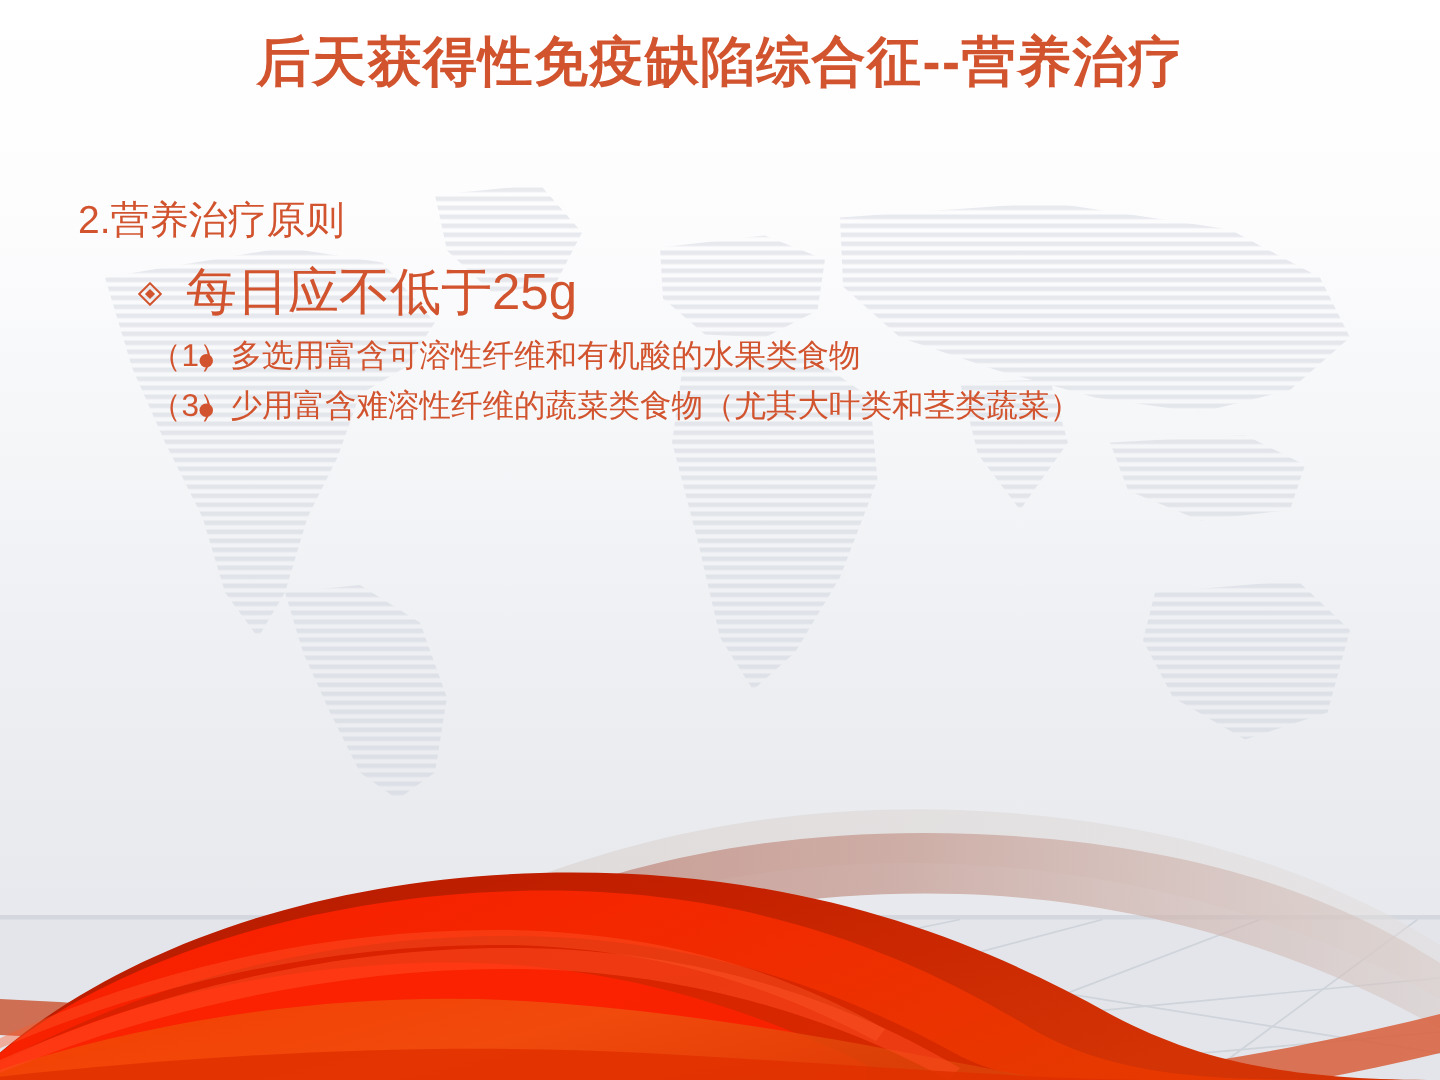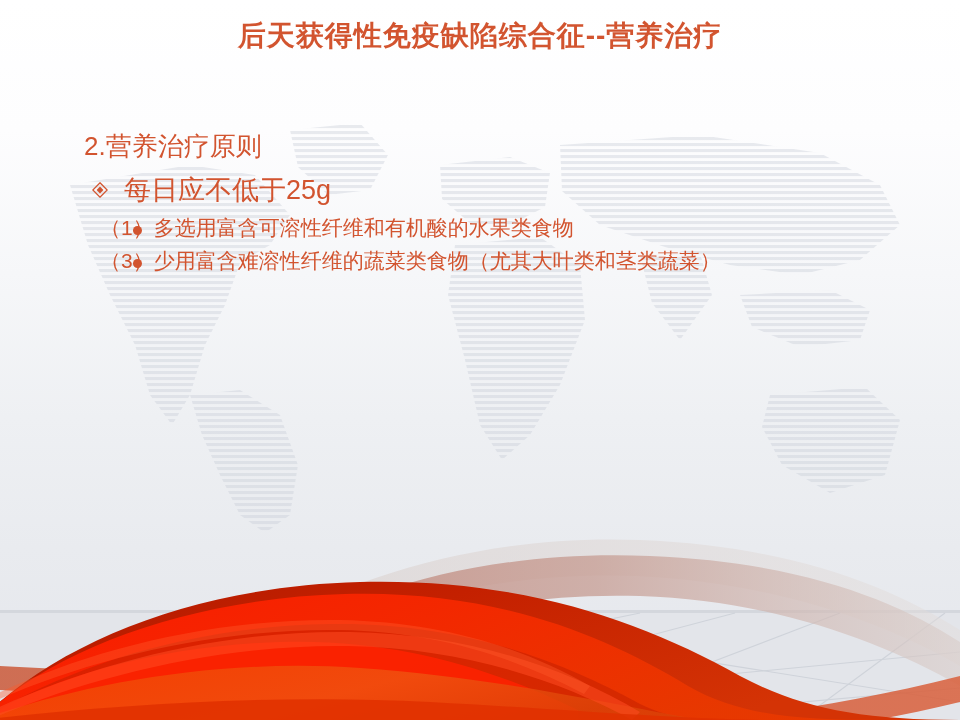--- a/index.html
+++ b/index.html
@@ -62,50 +62,50 @@
   .title-bar {
     position: absolute;
     left: 0;
     top: 18px;
     width: 960px;
     text-align: center;
     z-index: 5;
   }
   .title-text {
     display: inline-block;
-    font-size: 28px;
+    font-size: 36px;
     font-weight: bold;
     letter-spacing: 1px;
     color: #d2542f;
     line-height: 1.25;
     white-space: nowrap;
   }
 
   
   .content {
     position: absolute;
     left: 0;
     top: 128px;
     width: 960px;
     z-index: 5;
   }
 
   .lvl0 {
     margin: 0 0 4px 0;
-    padding-left: 84px;
+    padding-left: 52px;
     font-size: 26px;
     line-height: 1.45;
     color: #d2542f;
   }
 
   .lvl1 {
     position: relative;
     margin: 0 0 2px 0;
     padding-left: 124px;
-    font-size: 27px;
+    font-size: 34px;
     line-height: 1.52;
     color: #d2542f;
   }
   .lvl1 .marker-diamond {
     position: absolute;
     left: 92px;
     top: 50%;
     transform: translateY(-50%);
     width: 16px;
     height: 16px;

